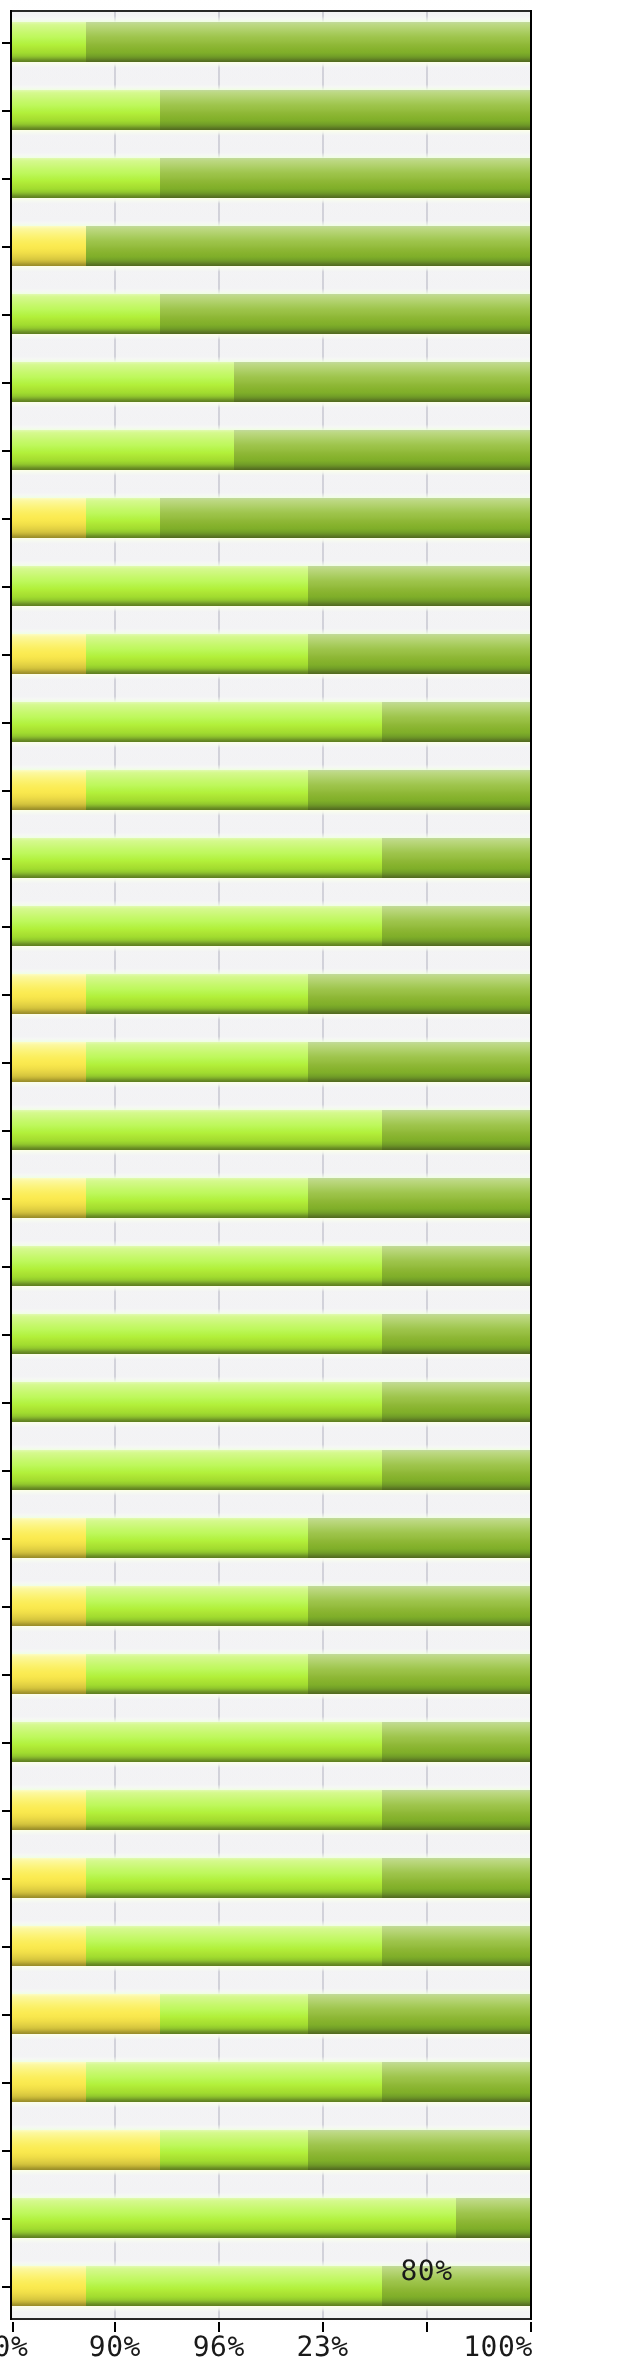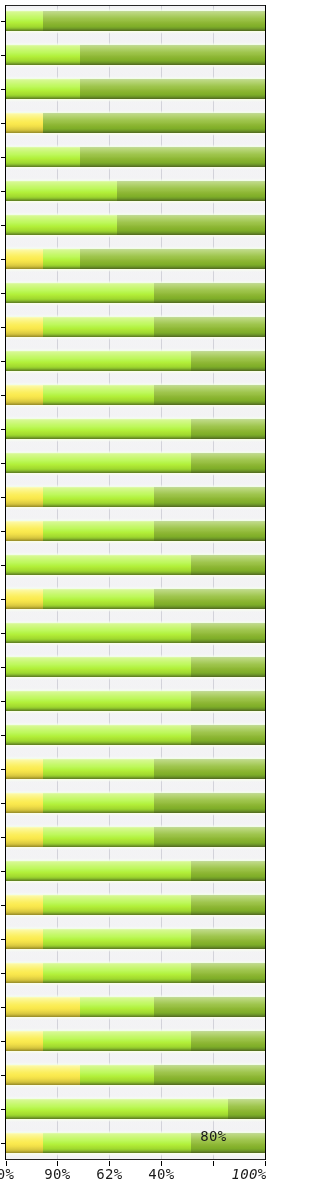--- a/index.html
+++ b/index.html
@@ -230,20 +230,20 @@
         <div class="seg seg-dark-green" style="width: 74.2143px;"></div>
       </div>
       <div class="tick" style="top: 1136.8px;"></div>
     </div>
   <div id="axis"></div>
 <div class="xtick" style="left: 5.5px; top: 1161px;"></div>
     <div class="xlab" style="left: -34.5px; width: 80px; top: 1166px;">0%</div>
     <div class="xtick" style="left: 57.45px; top: 1161px;"></div>
     <div class="xlab" style="left: 17.45px; width: 80px; top: 1166px;">90%</div>
     <div class="xtick" style="left: 109.4px; top: 1161px;"></div>
-    <div class="xlab" style="left: 69.4px; width: 80px; top: 1166px;">62%</div>
+    <div class="xlab" style="left: 69.4px; width: 80px; top: 1166px;">96%</div>
     <div class="xtick" style="left: 161.35px; top: 1161px;"></div>
-    <div class="xlab" style="left: 121.35px; width: 80px; top: 1166px;">40%</div>
+    <div class="xlab" style="left: 121.35px; width: 80px; top: 1166px;">23%</div>
     <div class="xtick" style="left: 213.3px; top: 1161px;"></div>
     <div class="xlab" style="left: 173.3px; width: 80px; top: 1128px;">80%</div>
     <div class="xtick" style="left: 265.25px; top: 1161px;"></div>
-    <div class="xlab" style="left: 209px; width: 80px; top: 1166px; font-style: italic;">100%</div>
+    <div class="xlab" style="left: 209px; width: 80px; top: 1166px;">100%</div>
   </div>
 
 </body></html>

